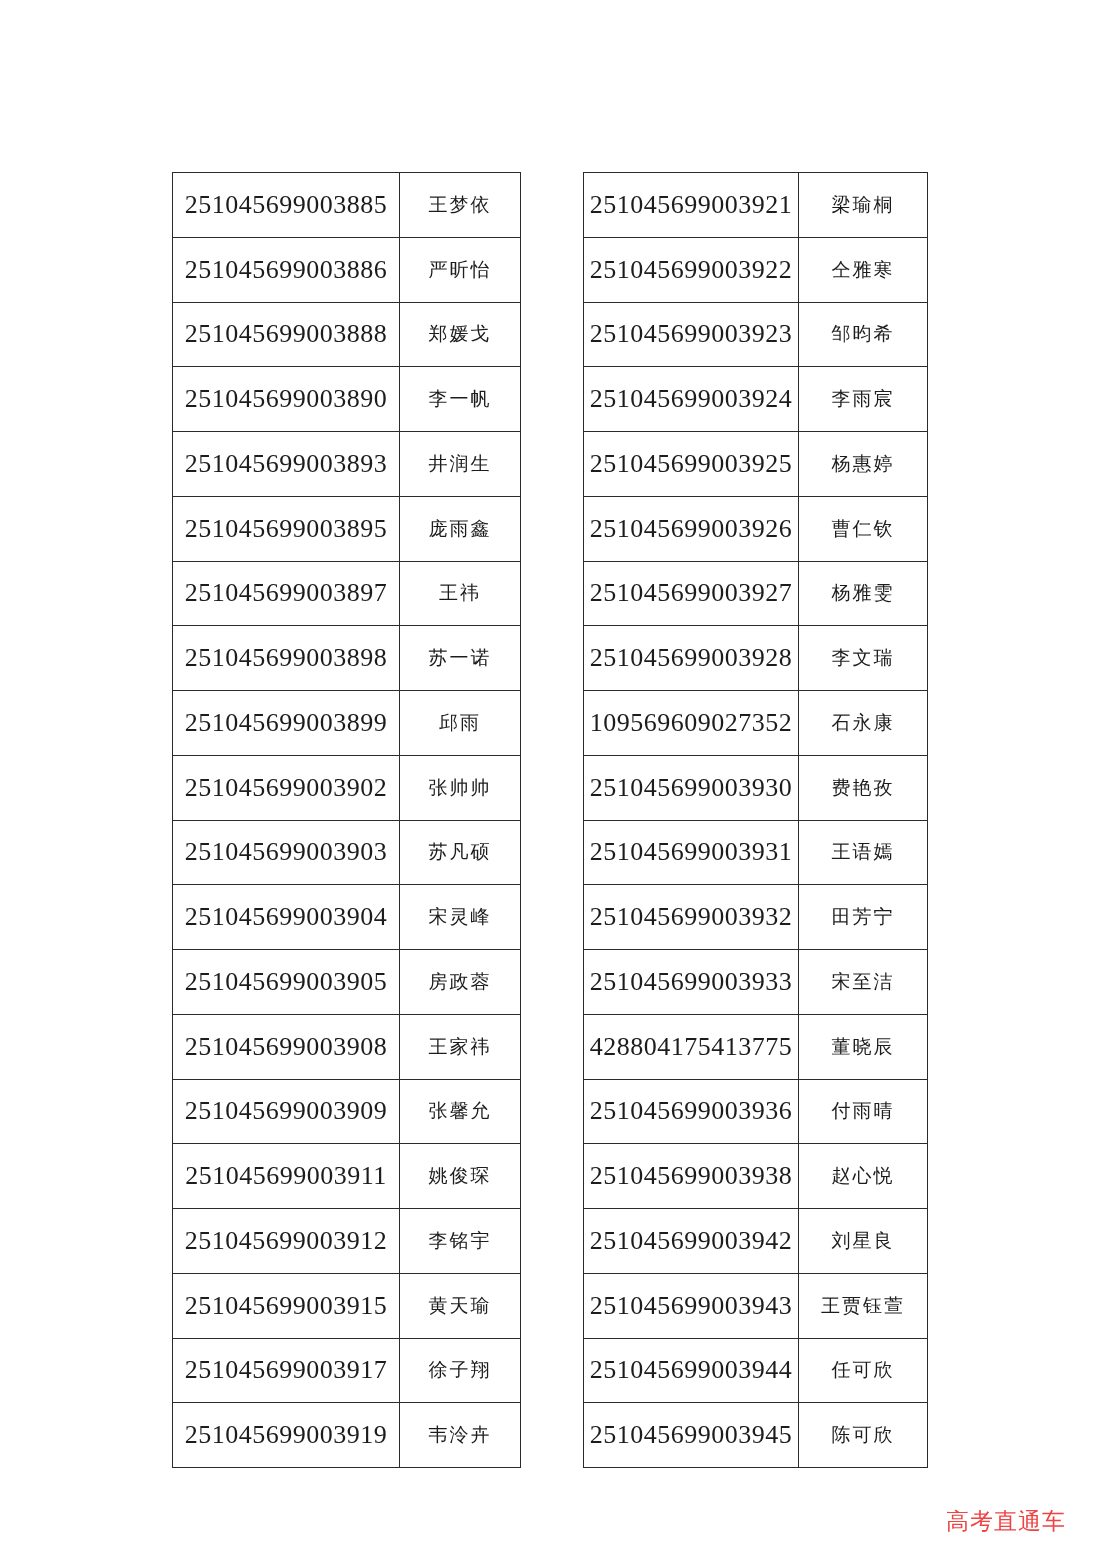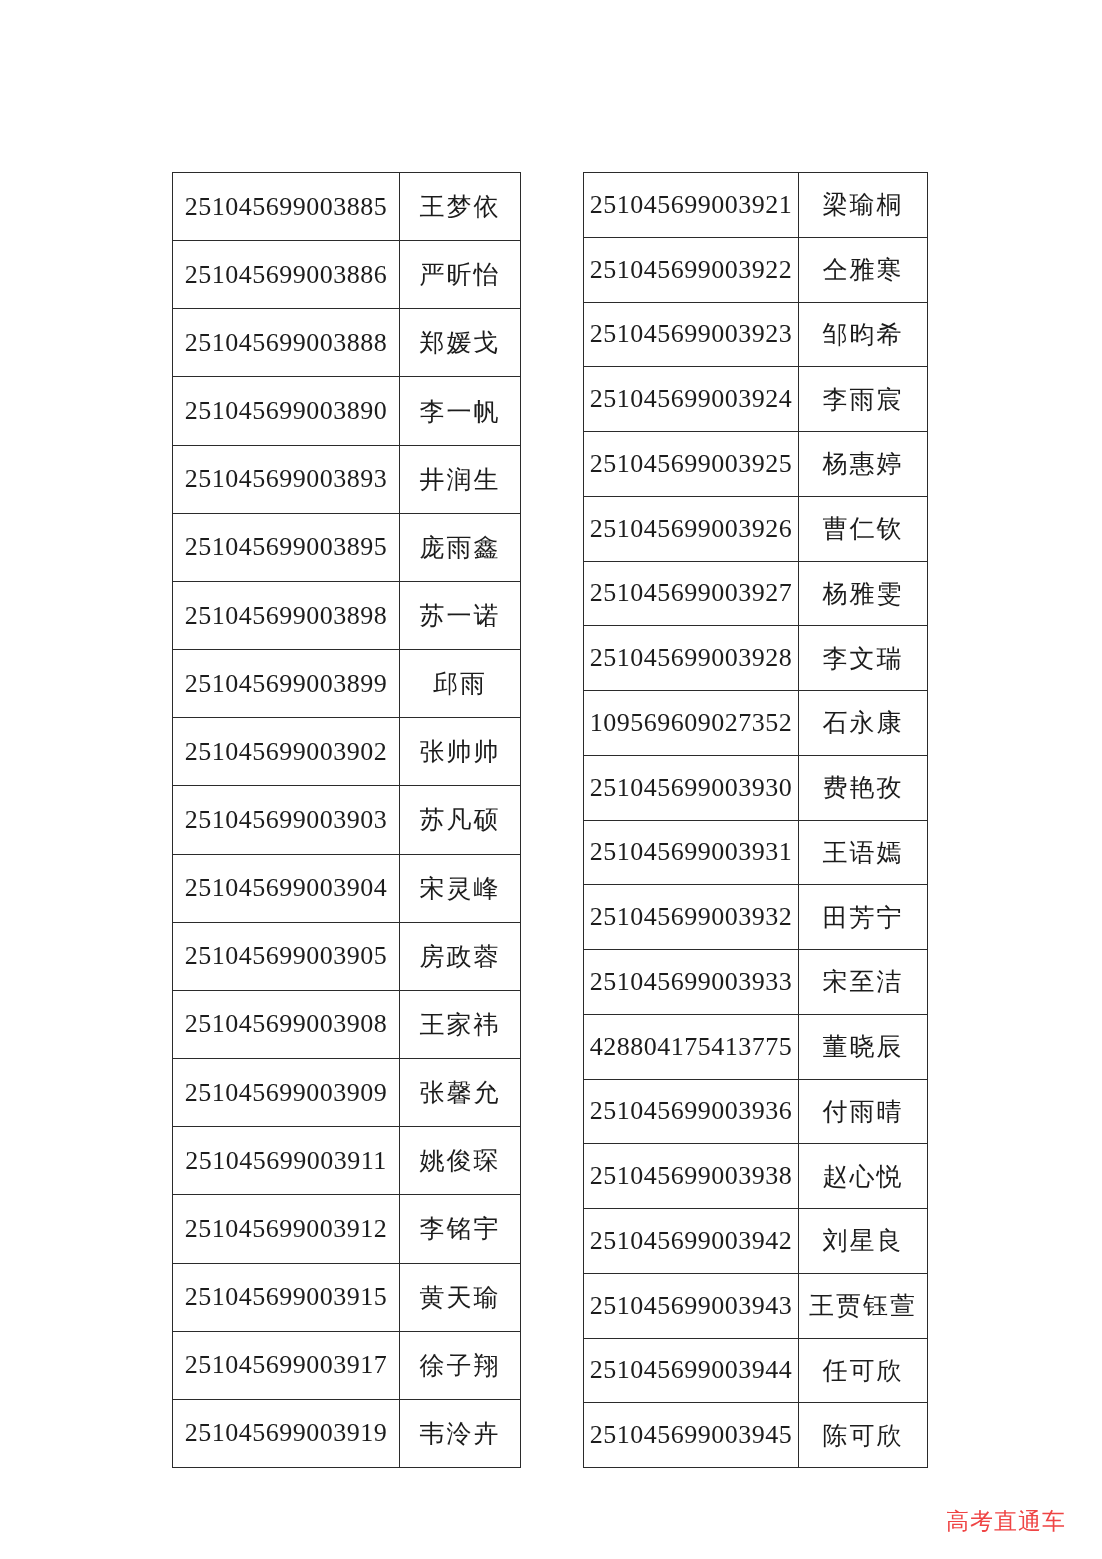--- a/index.html
+++ b/index.html
@@ -36,21 +36,21 @@
   }
   table.roster.left  td.id-cell   { width: 226px; }
   table.roster.left  td.name-cell { width: 120px; }
   table.roster.right td.id-cell   { width: 214px; }
   table.roster.right td.name-cell { width: 128px; }
   td.id-cell {
     font-size: 26px;
     letter-spacing: 0.5px;
   }
   td.name-cell {
-    font-size: 25px;
+    font-size: 19px;
     letter-spacing: 2px;
   }
   .watermark {
     position: absolute;
     right: 36px;
     bottom: 22px;
     font-family: "Liberation Sans", "DejaVu Sans", sans-serif;
     font-size: 23px;
     color: #ef4444;
     letter-spacing: 1px;
@@ -81,20 +81,24 @@
         </tr>
         <tr>
           <td class="id-cell">251045699003893</td>
           <td class="name-cell">井润生</td>
         </tr>
         <tr>
           <td class="id-cell">251045699003895</td>
           <td class="name-cell">庞雨鑫</td>
         </tr>
         <tr>
+          <td class="id-cell">251045699003897</td>
+          <td class="name-cell">王祎</td>
+        </tr>
+        <tr>
           <td class="id-cell">251045699003898</td>
           <td class="name-cell">苏一诺</td>
         </tr>
         <tr>
           <td class="id-cell">251045699003899</td>
           <td class="name-cell">邱雨</td>
         </tr>
         <tr>
           <td class="id-cell">251045699003902</td>
           <td class="name-cell">张帅帅</td>

